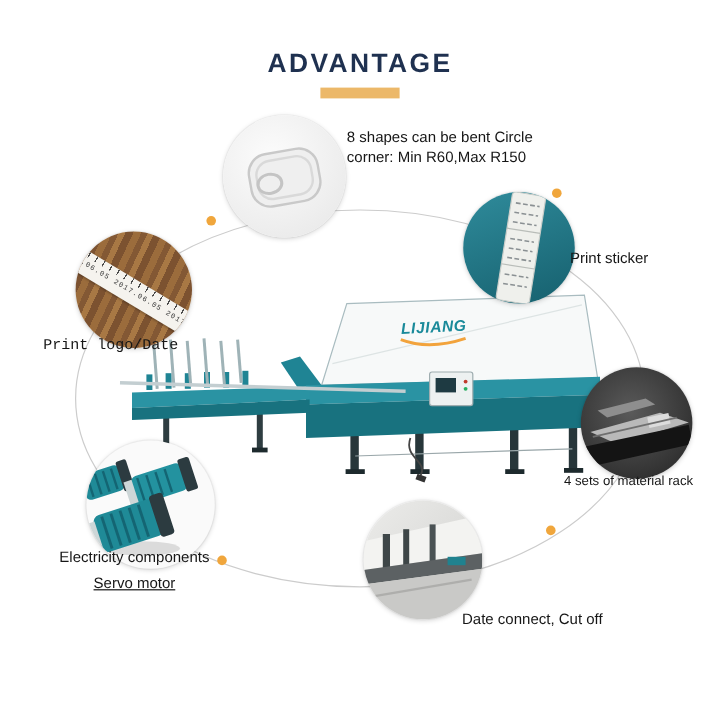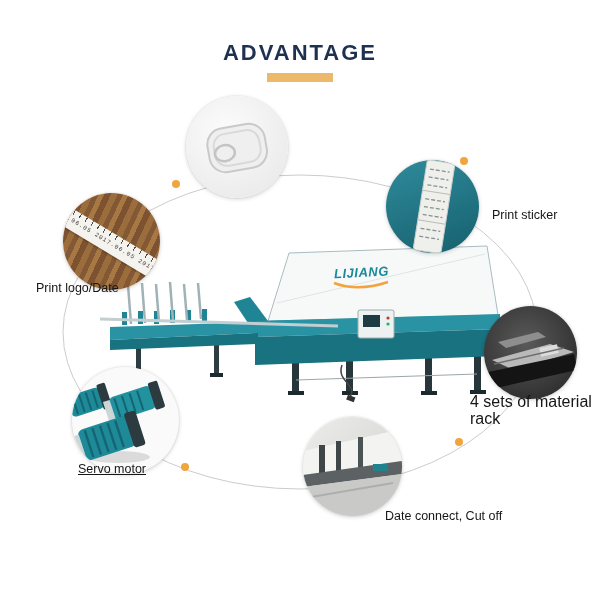--- a/index.html
+++ b/index.html
@@ -41,23 +41,23 @@
   .tape-ticks {
     position: absolute; left: 0; top: 0; width: 100%; height: 5px;
     background: repeating-linear-gradient(90deg, #4a4a4a 0 1px, transparent 1px 7px);
   }
   .tape-text {
     font-size: 6px; letter-spacing: 1px; color: #3a3a3a; white-space: nowrap;
     width: 100%; text-align: center; font-family: "Liberation Mono", monospace;
   }
 
   .label { position: absolute; font-size: 12.5px; color: #161616; line-height: 17px; }
-  .label-rack { left: 470px; top: 393px; width: 128px; font-size: 16px; }
-  .label-sticker { left: 492px; top: 207px; }
-  .label-logodate { left: 36px; top: 280px; }
+  .label-rack { left: 470px; top: 393px; width: 128px; font-size: 11px; }
+  .label-sticker { left: 475px; top: 207px; }
+  .label-logodate { left: 36px; top: 280px; font-family: Liberation Mono, monospace; }
   .label-connect { left: 385px; top: 508px; }
   .label-bent { left: 289px; top: 106px; }
   .label-electric { left: 32px; top: 456px; width: 160px; text-align: center; }
   .label-electric .l3 { margin-top: 5px; text-decoration: underline; }
 </style>
 </head>
 <body>
 
 <div class="canvas">
 
@@ -142,20 +142,24 @@
   </div>
 
   <div class="circle c-bent">
     <svg width="102" height="102" viewBox="0 0 102 102">
       <g transform="rotate(-10 51 51)">
         <rect x="22" y="30" width="58" height="44" rx="16" fill="#efefef" stroke="#c9c9c9" stroke-width="2"></rect>
         <rect x="28" y="36" width="46" height="32" rx="12" fill="none" stroke="#d9d9d9" stroke-width="2"></rect>
         <ellipse cx="38" cy="55" rx="10" ry="8" fill="none" stroke="#c4c4c4" stroke-width="2.5"></ellipse>
       </g>
     </svg>
+  </div>
+  <div class="label label-bent">
+    <div>8 shapes can be bent Circle</div>
+    <div>corner: Min R60,Max R150</div>
   </div>
 
   <div class="circle c-wood">
     <div class="tape">
       <div class="tape-ticks"></div>
       <div class="tape-text">2017.06.05   2017.06.05   2017.06.05</div>
     </div>
   </div>
   <div class="label label-logodate">Print logo/Date</div>
 
@@ -241,16 +245,17 @@
             <line x1="40" y1="56" x2="40" y2="84"></line>
           <line x1="48" y1="56" x2="48" y2="84"></line>
         </g>
         <rect x="58" y="52" width="12" height="36" rx="3" fill="#2c3b40"></rect>
         <rect x="1" y="58" width="8" height="24" fill="#cdd6d7"></rect>
         <rect x="-5" y="65" width="6" height="9" fill="#9aa5a7"></rect>
       </g>
     </svg>
   </div>
   <div class="label label-electric">
+    <div class="l1">Electricity components</div>
     <div class="l3">Servo motor</div>
   </div>
 
 </div>
 
 </body></html>

